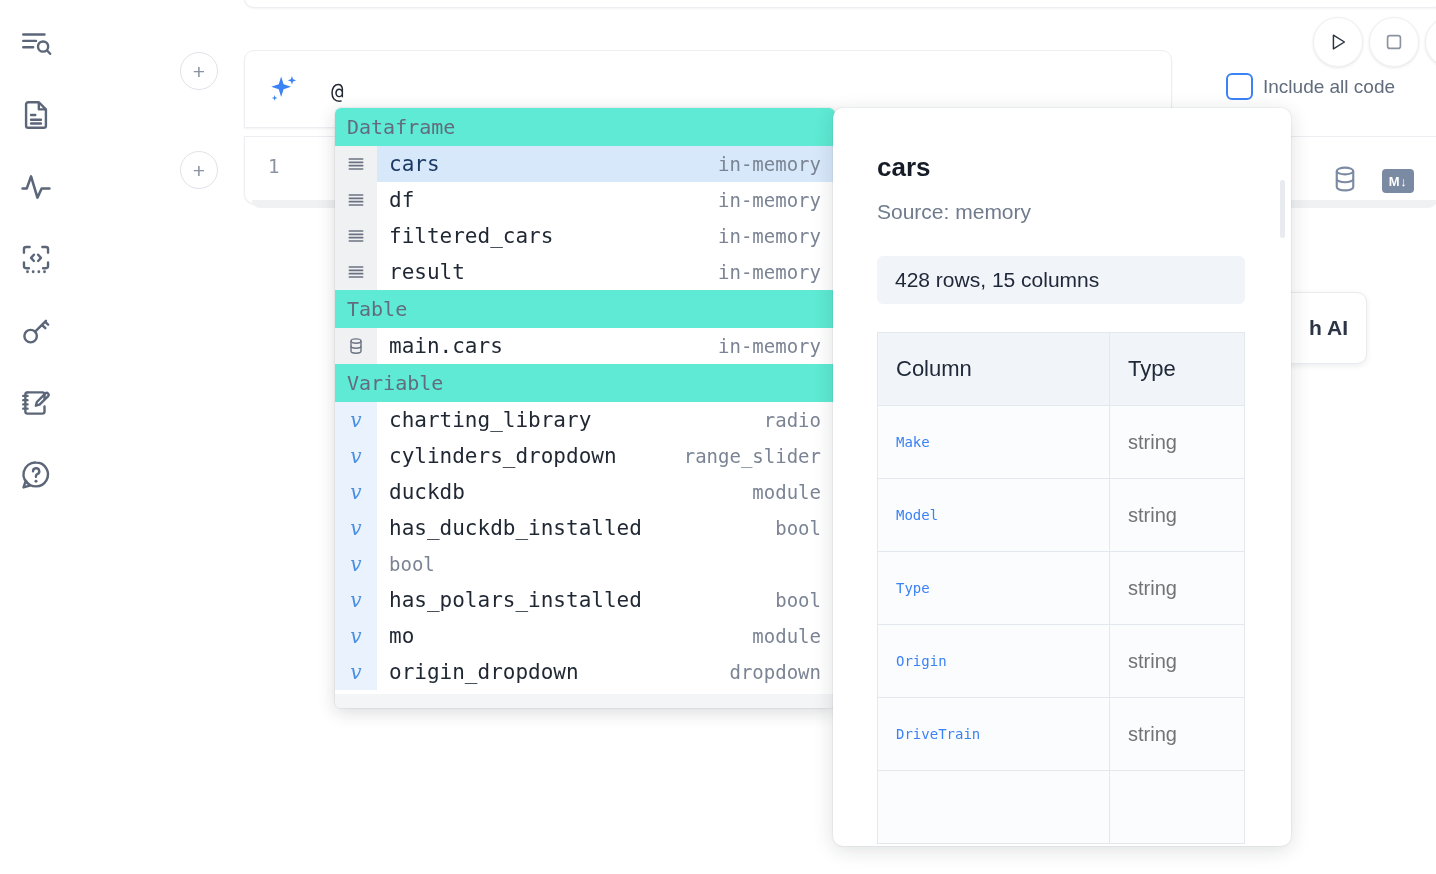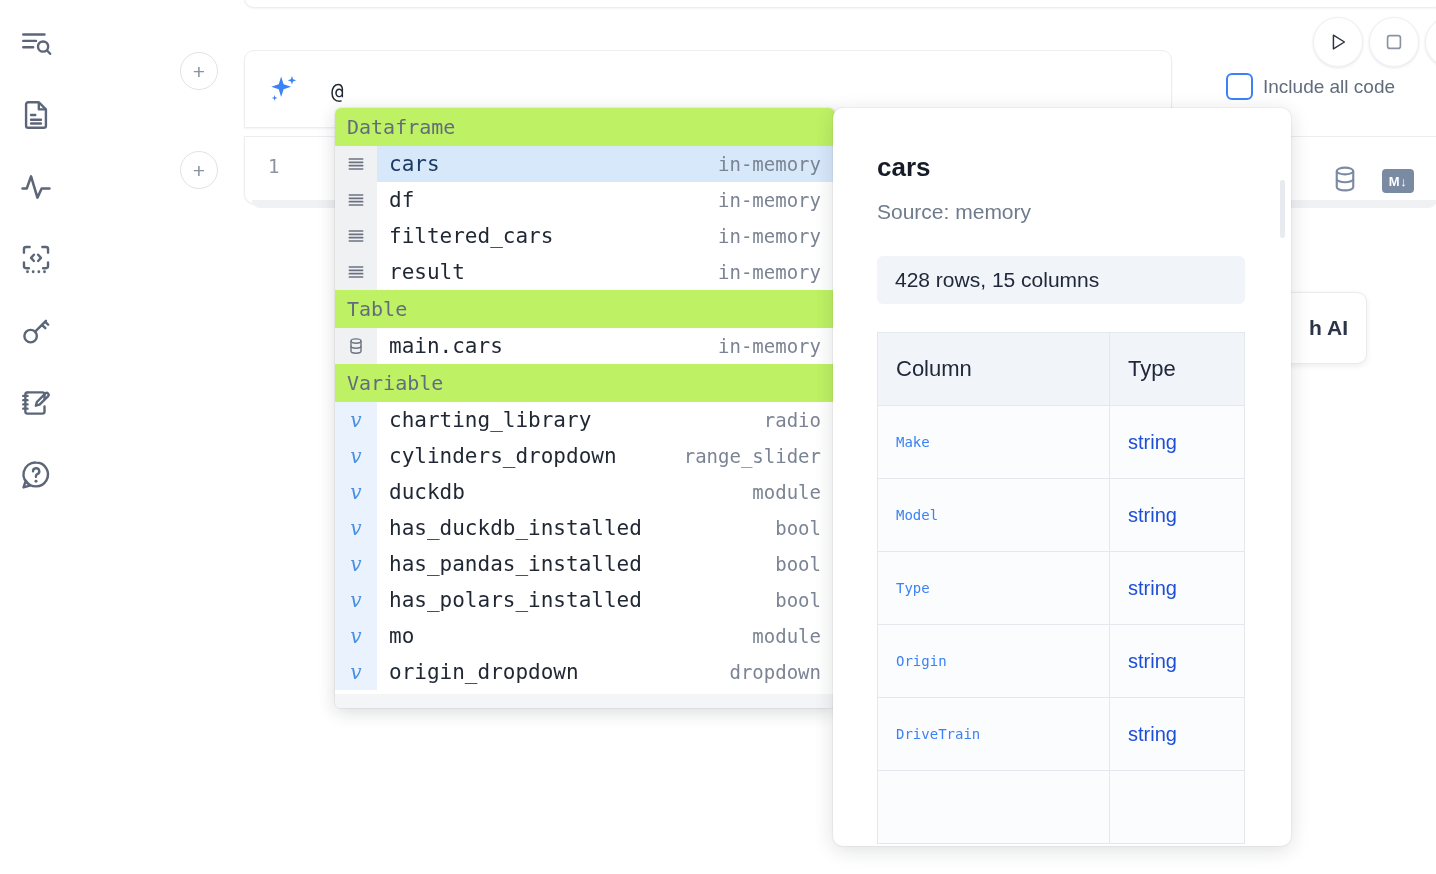--- a/index.html
+++ b/index.html
@@ -127,21 +127,21 @@
   
   .ac {
     position: absolute; left: 335px; top: 108px; width: 500px; height: 600px;
     background: #ffffff; border-radius: 6px;
     box-shadow: 0 4px 18px rgba(18,25,38,.16), 0 0 0 1px rgba(18,25,38,.05);
     overflow: hidden; z-index: 30;
   }
   .ac-scroll { position: absolute; inset: 0; overflow: hidden; }
   .ac-group {
     height: 38px; line-height: 38px; padding-left: 12px;
-    background: #bef264; color: #626c7d;
+    background: #5eead4; color: #626c7d;
     font-family: "DejaVu Sans Mono", monospace; font-size: 20px;
   }
   .ac-item {
     position: relative; height: 36px; display: flex; align-items: center;
     background: #ffffff; cursor: pointer;
   }
   .ac-item.sel .ac-name-wrap { background: #d8e8fb; }
   .ac-gutter {
     width: 42px; height: 36px; flex: 0 0 42px;
     display: flex; align-items: center; justify-content: center;
@@ -201,21 +201,21 @@
   .detail-table th {
     background: #f1f4f8; font-weight: normal;
     font-size: 22px; color: #20293a;
   }
   .detail-table th.col-head { width: 232px; }
   .detail-table td.c-name {
     font-family: "DejaVu Sans Mono", monospace; font-size: 14px; color: #3b82f6;
     background: #fbfcfd;
   }
   .detail-table td.c-type {
-    font-size: 20px; color: #1d4ed8; background: #fbfcfd;
+    font-size: 20px; color: #737373; background: #fbfcfd;
   }
   .detail-scrollbar {
     position: absolute; right: 6px; top: 72px; width: 5px; height: 58px;
     background: #e7eaef; border-radius: 3px;
   }
 </style>
 </head>
 <body>
 
 <div id="root">
@@ -407,21 +407,20 @@
         <div class="ac-item var">
           <div class="ac-gutter">v</div>
           <div class="ac-name-wrap">
             <span class="ac-name">has_duckdb_installed</span>
             <span class="ac-meta">bool</span>
           </div>
         </div>
         <div class="ac-item var">
           <div class="ac-gutter">v</div>
           <div class="ac-name-wrap">
-            <span class="ac-name">has_pandas_installed</span>
             <span class="ac-meta">bool</span>
           </div>
         </div>
         <div class="ac-item var">
           <div class="ac-gutter">v</div>
           <div class="ac-name-wrap">
             <span class="ac-name">has_polars_installed</span>
             <span class="ac-meta">bool</span>
           </div>
         </div>

